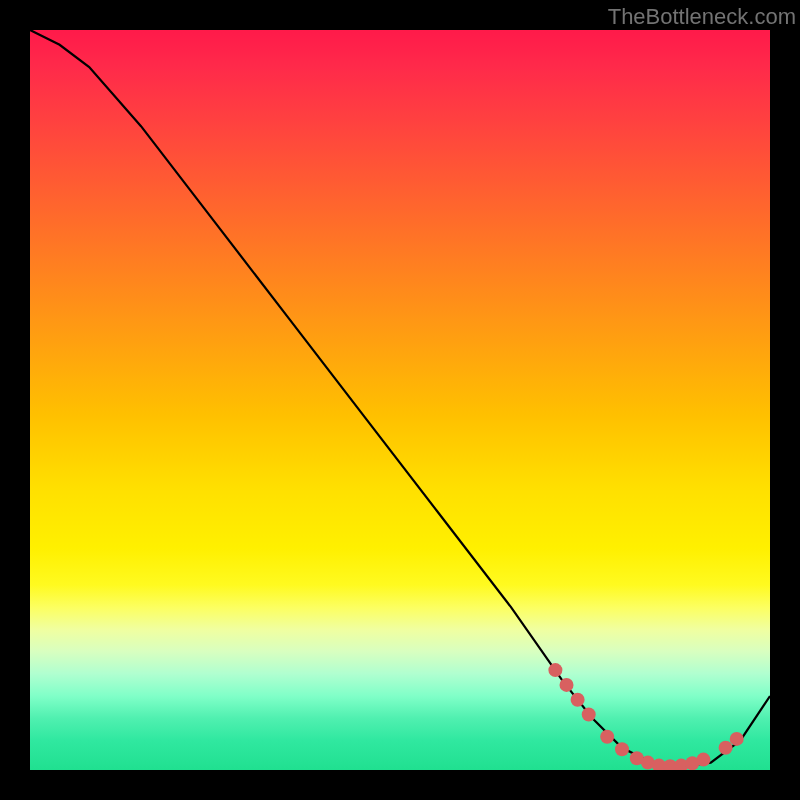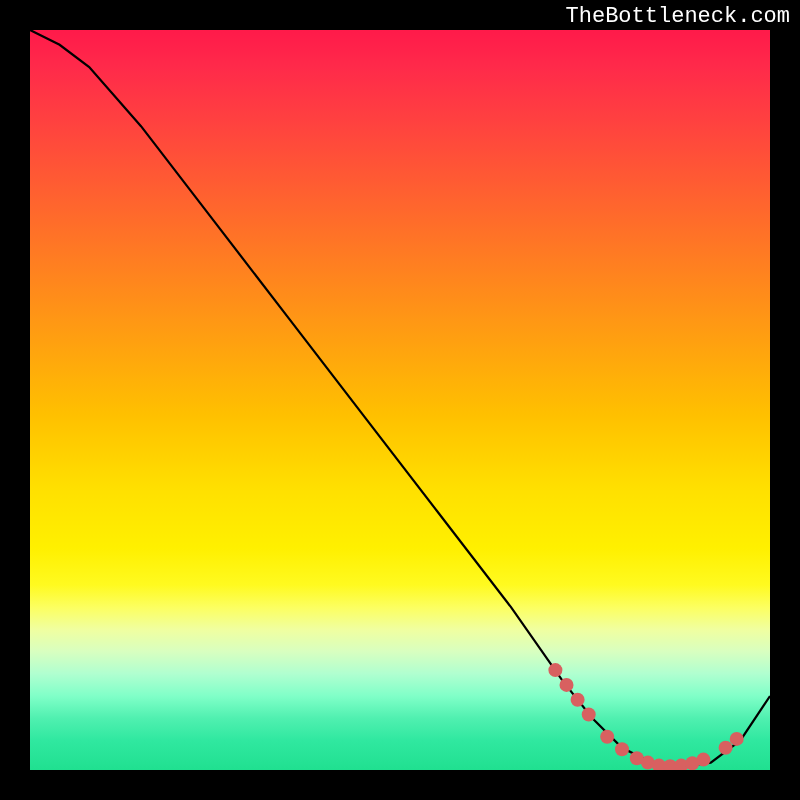--- a/index.html
+++ b/index.html
@@ -6,25 +6,24 @@
   body {
     width: 800px;
     height: 800px;
     background: #000;
     position: relative;
     font-family: Arial, sans-serif;
   }
   .watermark {
     position: absolute;
     top: 4px;
-    right: 10px;
-    color: #ffffff;
+    right: 4px;
+    color: #737373;
     font-size: 22px;
     z-index: 10;
-    font-family: Liberation Mono, monospace;
   }
   .plot-area {
     position: absolute;
     left: 30px;
     top: 30px;
     width: 740px;
     height: 740px;
   }
   .gradient-bg {
     position: absolute;

